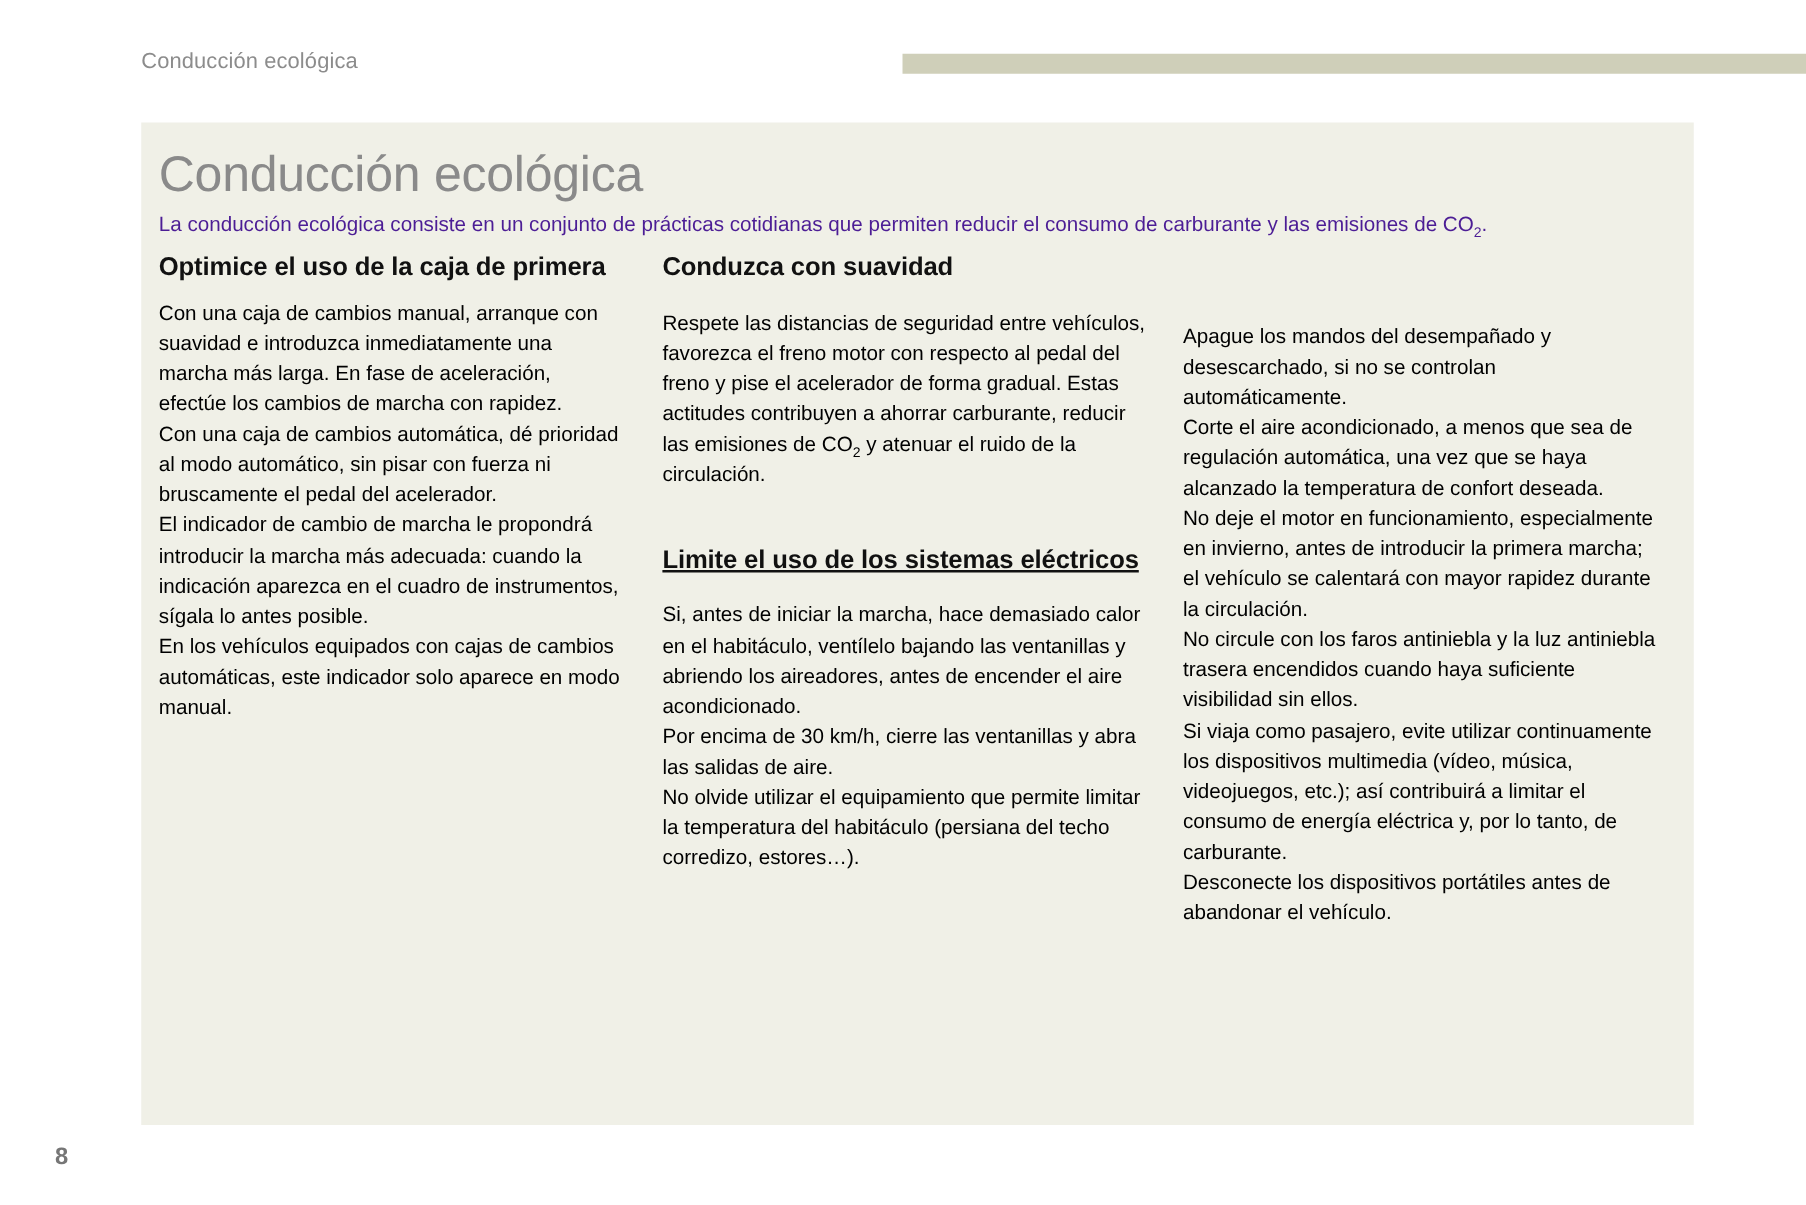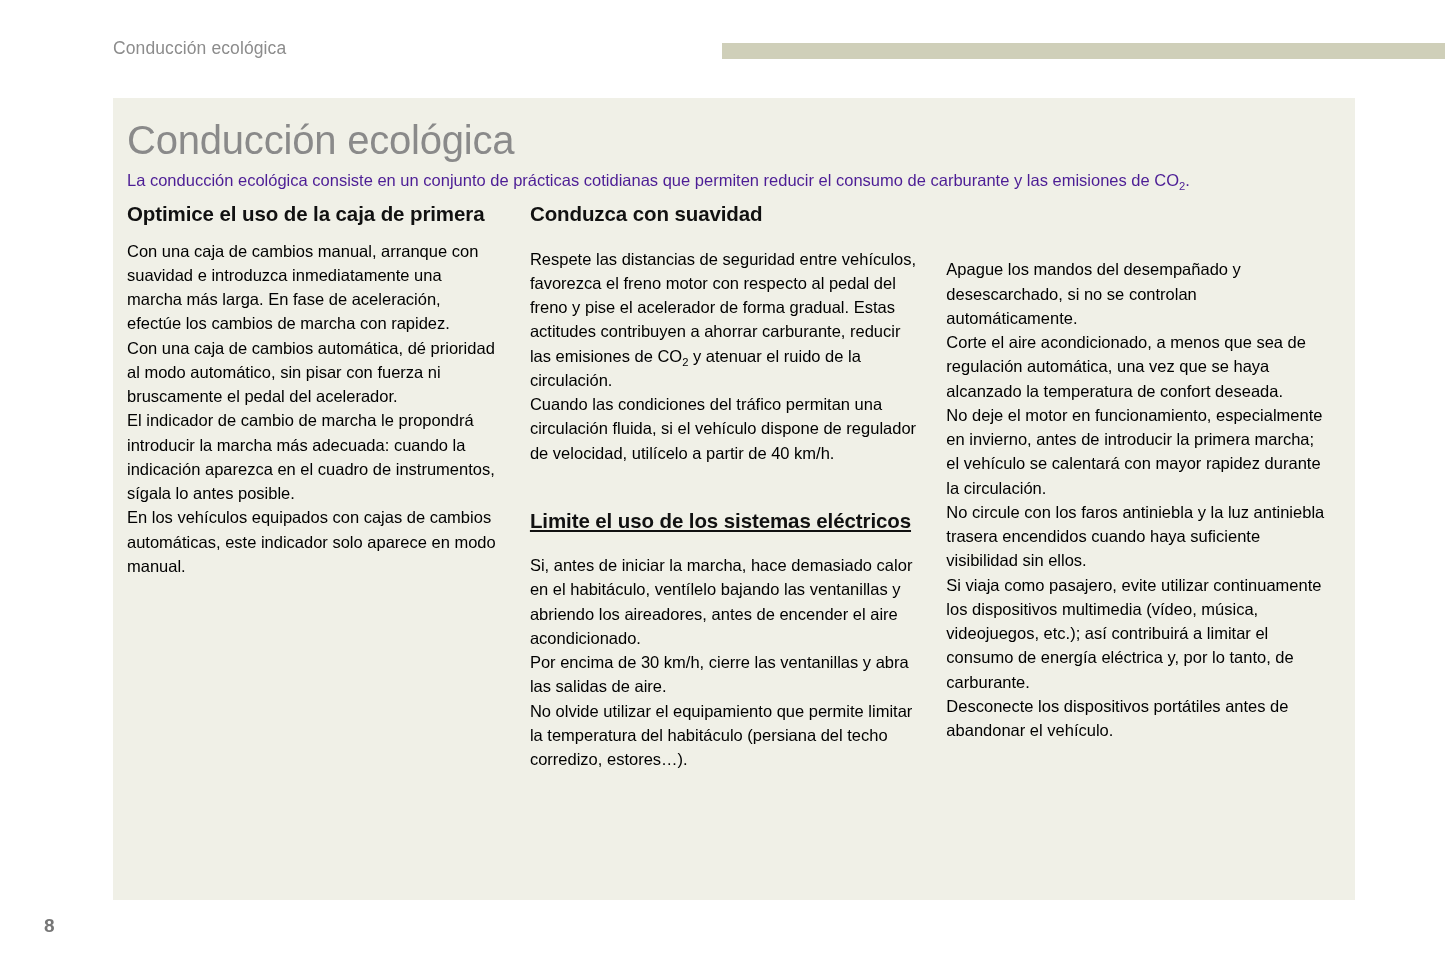--- a/index.html
+++ b/index.html
@@ -131,21 +131,20 @@
         <h2 class="section-heading">Optimice el uso de la caja de primera</h2>
         <p class="body">Con una caja de cambios manual, arranque con suavidad e introduzca inmediatamente una marcha más larga. En fase de aceleración, efectúe los cambios de marcha con rapidez.</p>
         <p class="body gap">Con una caja de cambios automática, dé prioridad al modo automático, sin pisar con fuerza ni bruscamente el pedal del acelerador.</p>
         <p class="body gap">El indicador de cambio de marcha le propondrá introducir la marcha más adecuada: cuando la indicación aparezca en el cuadro de instrumentos, sígala lo antes posible.</p>
         <p class="body">En los vehículos equipados con cajas de cambios automáticas, este indicador solo aparece en modo manual.</p>
       </div>
 
       <div class="col col-2">
         <h2 class="section-heading">Conduzca con suavidad</h2>
         <p class="body"><span>Respete las distancias de seguridad entre vehículos, favorezca el freno motor con respecto al pedal del freno y pise el acelerador de forma gradual. Estas actitudes contribuyen a ahorrar carburante, reducir las emisiones de CO</span><span class="sub">2</span><span> y atenuar el ruido de la circulación.</span></p>
-        <p class="body gap">Cuando las condiciones del tráfico permitan una circulación fluida, si el vehículo dispone de regulador de velocidad, utilícelo a partir de 40 km/h.</p>
         <h2 class="section-heading heading-gap">Limite el uso de los sistemas eléctricos</h2>
         <p class="body" style="margin-top:16px;">Si, antes de iniciar la marcha, hace demasiado calor en el habitáculo, ventílelo bajando las ventanillas y abriendo los aireadores, antes de encender el aire acondicionado.</p>
         <p class="body">Por encima de 30 km/h, cierre las ventanillas y abra las salidas de aire.</p>
         <p class="body">No olvide utilizar el equipamiento que permite limitar la temperatura del habitáculo (persiana del techo corredizo, estores…).</p>
       </div>
 
       <div class="col col-3">
         <p class="body">Apague los mandos del desempañado y desescarchado, si no se controlan automáticamente.</p>
         <p class="body">Corte el aire acondicionado, a menos que sea de regulación automática, una vez que se haya alcanzado la temperatura de confort deseada.</p>
         <p class="body gap">No deje el motor en funcionamiento, especialmente en invierno, antes de introducir la primera marcha; el vehículo se calentará con mayor rapidez durante la circulación.</p>

